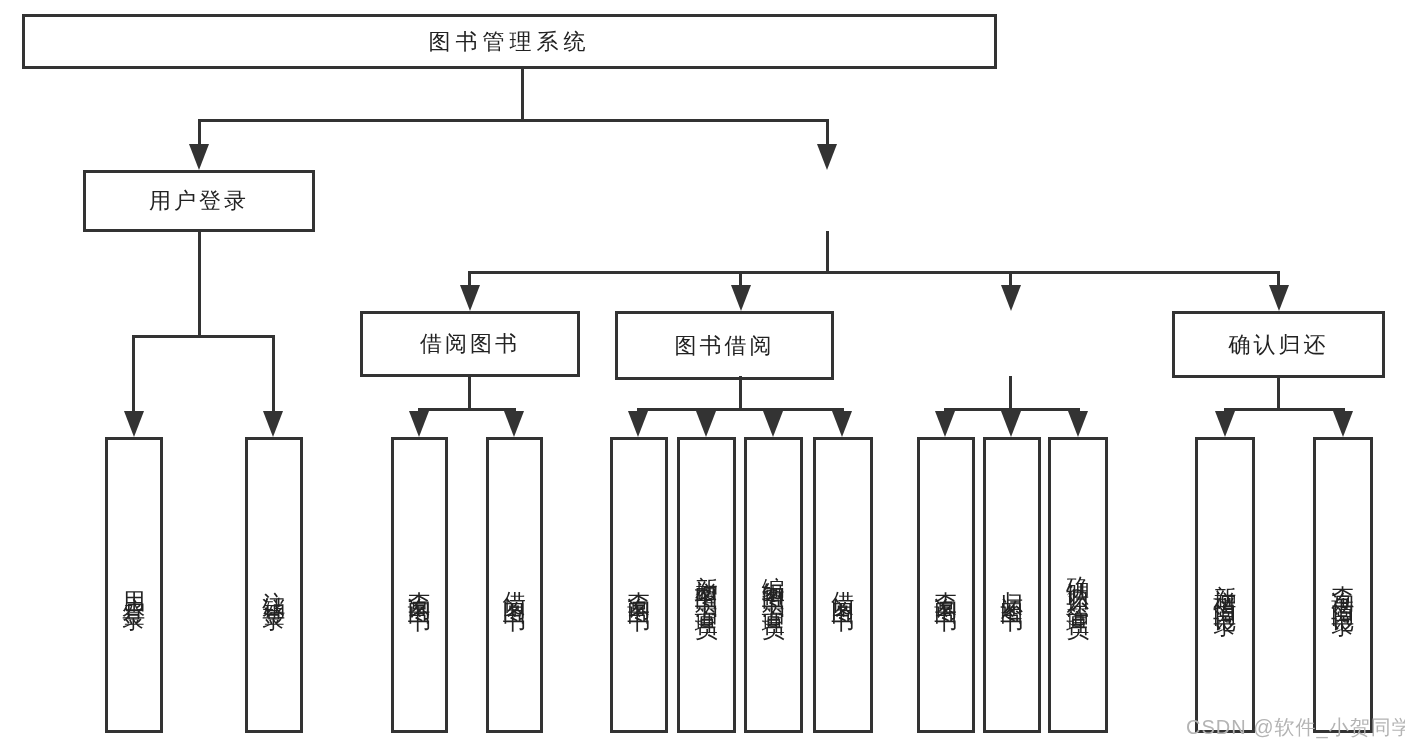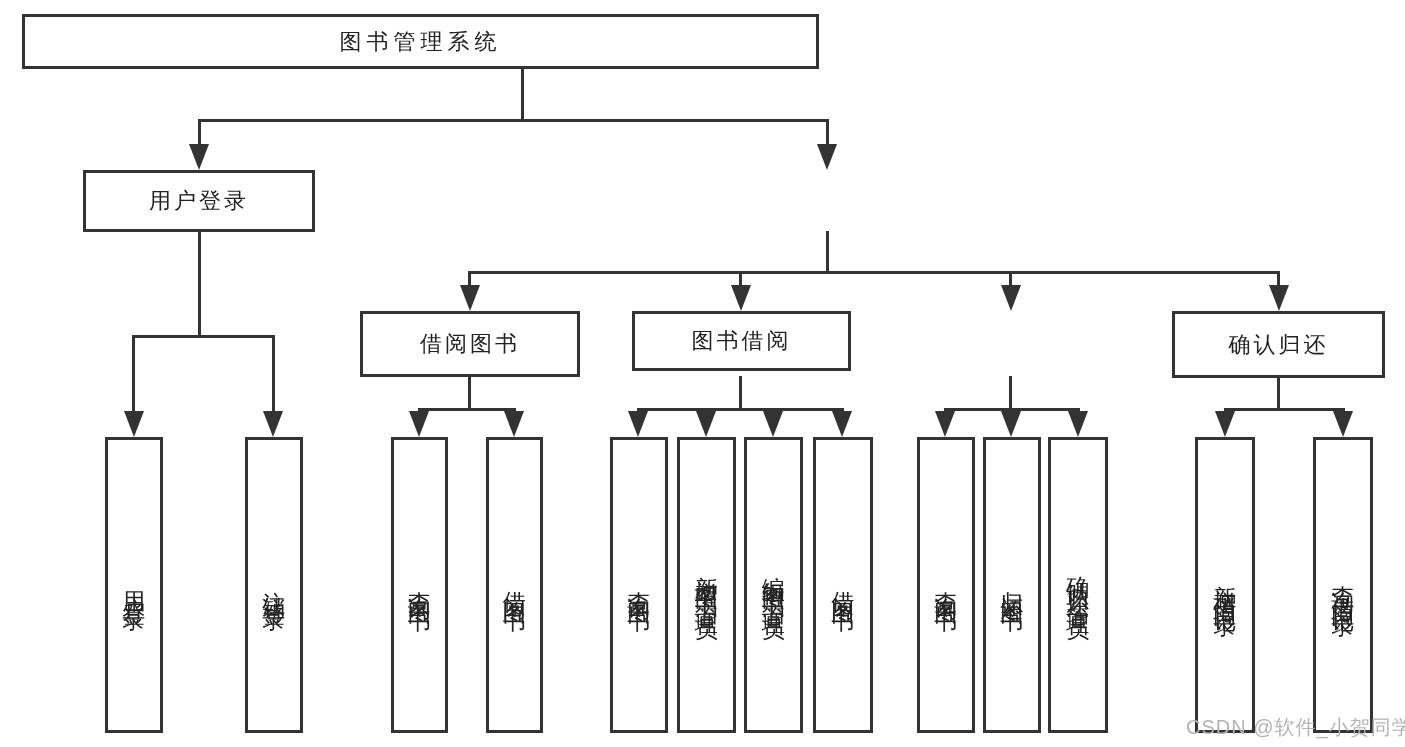--- a/index.html
+++ b/index.html
@@ -55,21 +55,21 @@
     color:var(--watermark);
     z-index:5;
     white-space:nowrap;
   }
 </style>
 </head>
 <body>
 
 <div class="canvas">
 
-  <div class="box root-box" style="left:22px;top:14px;width:797px;height:55px">
+  <div class="box root-box" style="left:22px;top:14px;width:975px;height:55px">
     <span>图书管理系统</span>
   </div>
 
   <div class="vline" style="left:521px;top:68px;height:52px"></div>
   <div class="hline" style="left:198px;top:119px;width:631px"></div>
   <div class="vline" style="left:198px;top:119px;height:27px"></div>
   <div class="vline" style="left:826px;top:119px;height:27px"></div>
   <div class="arrow" style="left:189px;top:144px"></div>
   <div class="arrow" style="left:817px;top:144px"></div>
 
@@ -91,21 +91,21 @@
   <div class="vline" style="left:1009px;top:271px;height:16px"></div>
   <div class="vline" style="left:1277px;top:271px;height:16px"></div>
   <div class="arrow" style="left:460px;top:285px"></div>
   <div class="arrow" style="left:731px;top:285px"></div>
   <div class="arrow" style="left:1001px;top:285px"></div>
   <div class="arrow" style="left:1269px;top:285px"></div>
 
   <div class="box" style="left:360px;top:311px;width:220px;height:66px">
     <span>借阅图书</span>
   </div>
-  <div class="box" style="left:632px;top:311px;width:219px;height:60px">
+  <div class="box" style="left:615px;top:311px;width:219px;height:69px">
     <span>图书借阅</span>
   </div>
   <div class="box" style="left:1172px;top:311px;width:213px;height:67px">
     <span>确认归还</span>
   </div>
 
   <div class="vline" style="left:468px;top:376px;height:34px"></div>
   <div class="hline" style="left:418px;top:408px;width:98px"></div>
   <div class="vline" style="left:418px;top:408px;height:8px"></div>
   <div class="vline" style="left:513px;top:408px;height:8px"></div>

